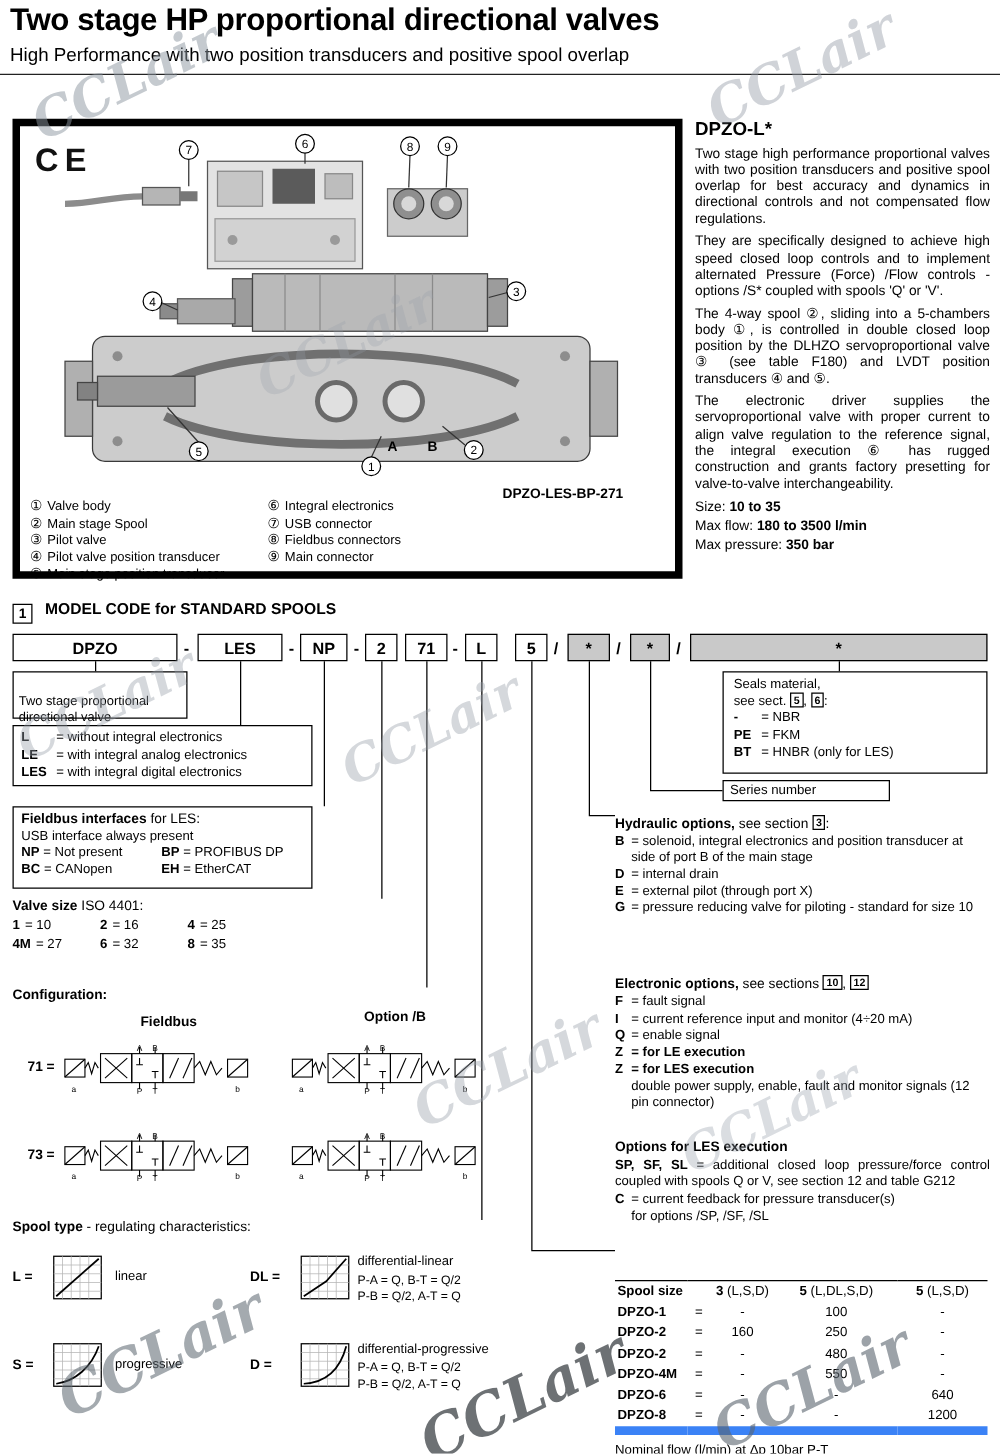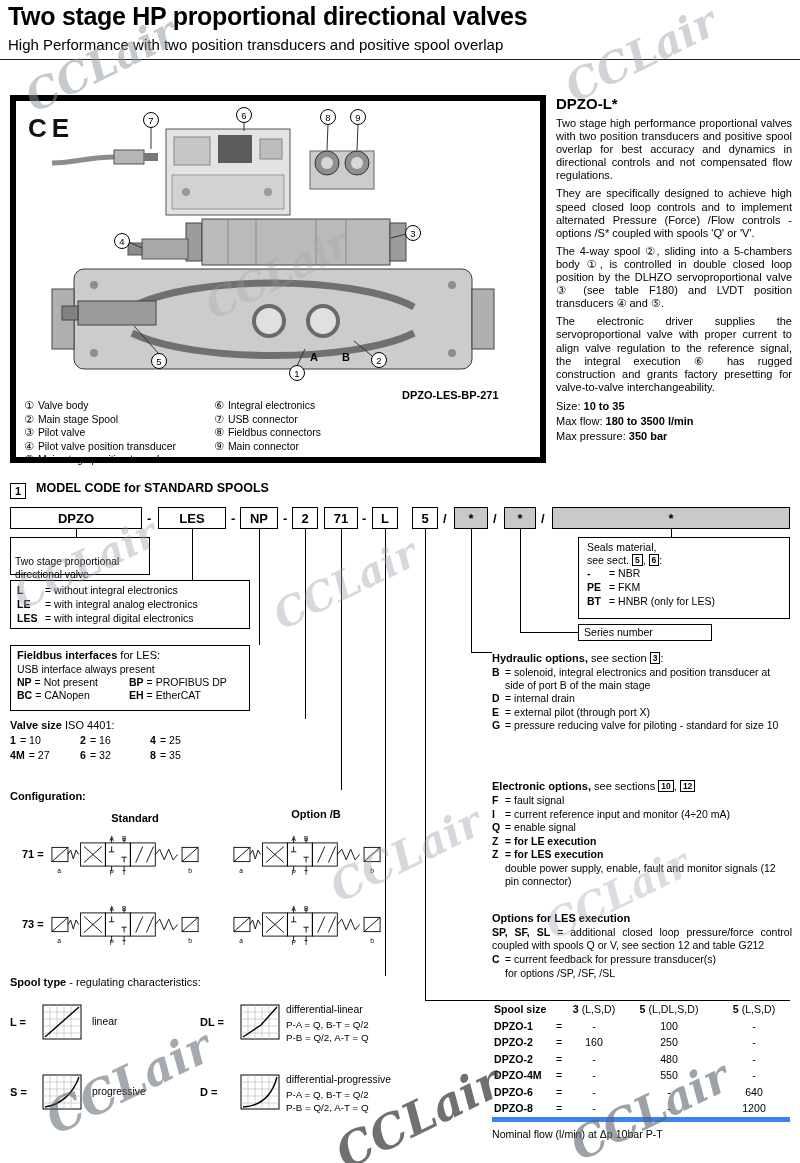--- a/index.html
+++ b/index.html
@@ -39,21 +39,21 @@
   .fbr { display:flex; font-size:10.5px; line-height:13.8px; }
   .fbi { display:inline-flex; gap:3px; }
   .vsrow { display:grid; grid-template-columns:70px 70px 72px; font-size:10.6px; line-height:14.5px; }
   .vsi { display:inline-flex; gap:4px; }
   .cfg-h { position:absolute; font-weight:bold; font-size:11px; width:120px; text-align:center; }
   .cfg-l { position:absolute; font-weight:bold; font-size:11px; }
   .sp-lab { position:absolute; font-weight:bold; font-size:11px; }
   .sp-desc { position:absolute; font-size:10.4px; }
   .sp-sub { position:absolute; font-size:9.8px; }
   table.sst { border-collapse:collapse; table-layout:fixed; width:298px;
-              border-top:1px solid #000; border-bottom:5px solid #3b82f6; font-size:10.6px; }
+              border-top:1px solid #000; border-bottom:7px solid #3b82f6; font-size:10.6px;margin-top:24px; }
   table.sst th, table.sst td { padding:1px 2px; font-weight:normal; text-align:center; line-height:14.5px; }
   table.sst .tl { text-align:left; }
   .tfoot { font-size:10.6px; margin-top:6px; }
 </style>
 </head>
 <body>
 
 <div id="page">
 
   <svg width="0" height="0" style="position:absolute" aria-hidden="true">
@@ -384,21 +384,21 @@
         </span>
       <span class="vsi">
           <b>8</b>
           <span>= 35</span>
         </span>
     </div>
   </div>
 
   <div class="abs" style="left:10px;top:790px;width:470px;height:180px">
     <div style="font-weight:bold;font-size:11px">Configuration:</div>
-    <div class="cfg-h" style="left:65px;top:22px">Standard</div>
+    <div class="cfg-h" style="left:65px;top:22px">Fieldbus</div>
     <div class="cfg-h" style="left:246px;top:18px">Option /B</div>
 
     <div class="cfg-l" style="left:12px;top:58px">71 =</div>
     <svg class="abs" style="left:40px;top:44px" width="150" height="41" viewBox="0 0 168 46">
       <use href="#vsym-shape"></use>
       <text x="69" y="8" font-size="7.5" text-anchor="middle">A</text>
       <text x="83" y="8" font-size="7.5" text-anchor="middle">B</text>
       <text x="69" y="46" font-size="7.5" text-anchor="middle">P</text>
       <text x="83" y="46" font-size="7.5" text-anchor="middle">T</text>
       <text x="10" y="44" font-size="7.5" text-anchor="middle">a</text>

